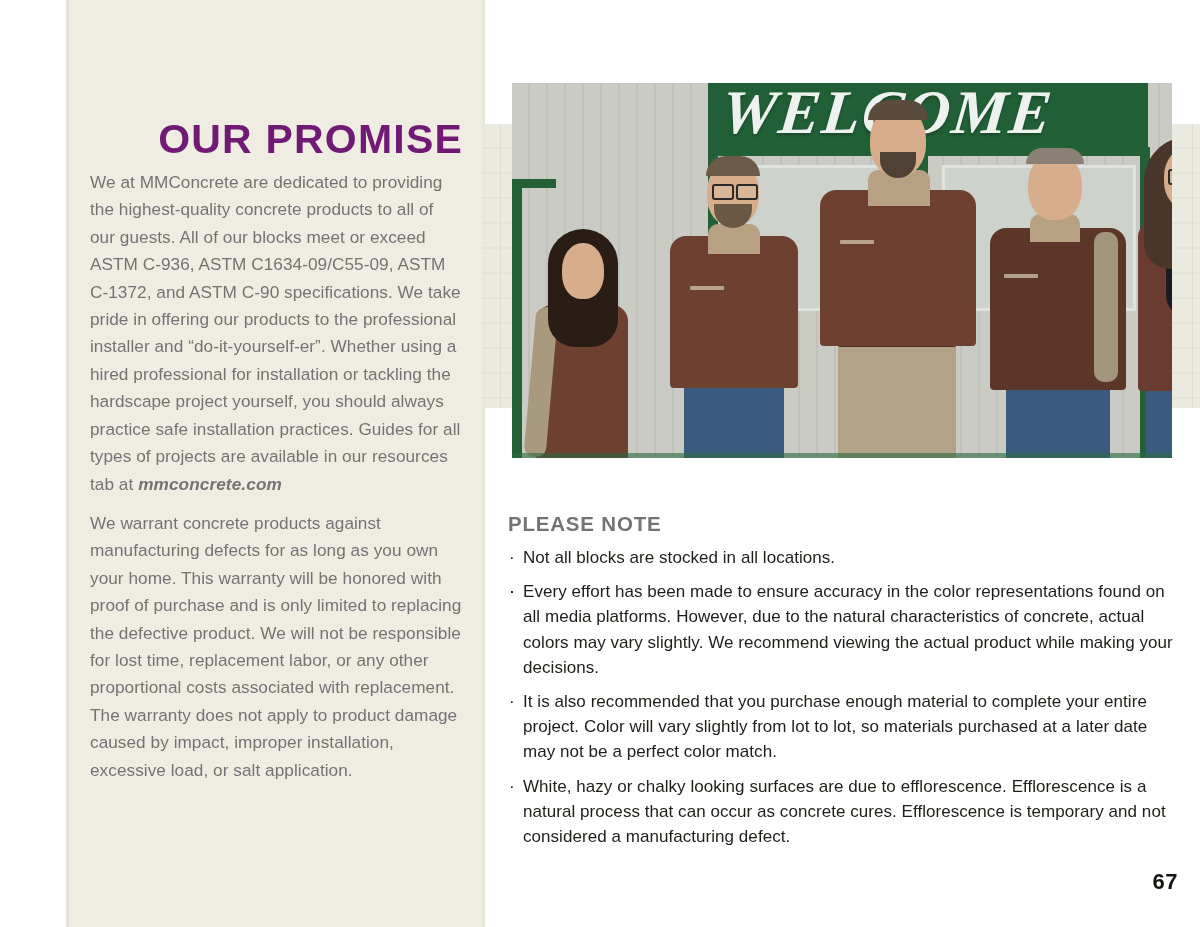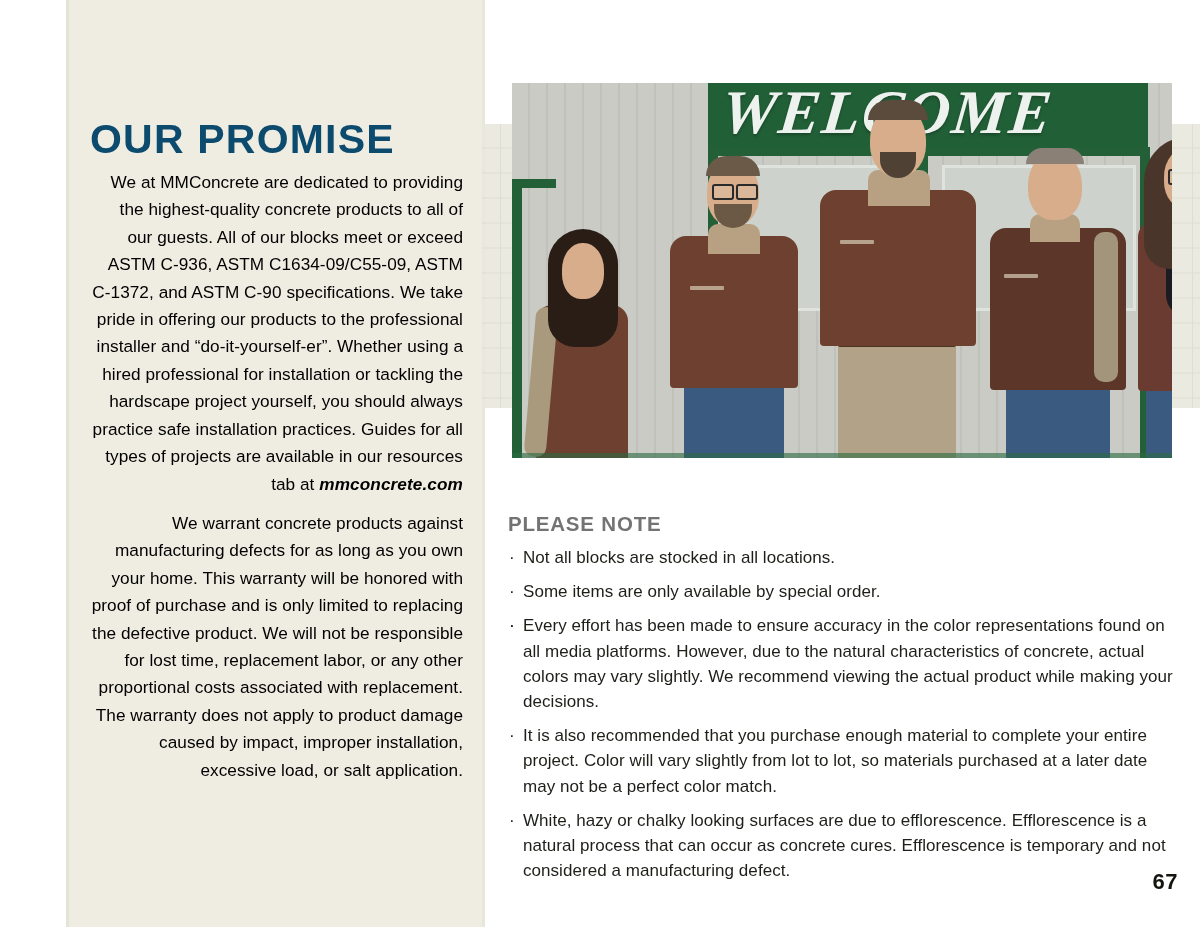--- a/index.html
+++ b/index.html
@@ -52,31 +52,31 @@
     position: absolute;
     left: 24px;
     right: 22px;
     top: 118px;
   }
 
   .promise-title {
     font-size: 41px;
     font-weight: bold;
     letter-spacing: 1.2px;
-    color: #0c4a6e;
-    text-align: left;
+    color: #701a75;
+    text-align: right;
     margin: 0 0 8px 0;
     line-height: 1.05;
   }
 
   .promise-body {
     font-size: 17.2px;
     line-height: 27.4px;
-    color: #000000;
-    text-align: right;
+    color: #737373;
+    text-align: left;
     margin: 0;
     letter-spacing: 0.05px;
   }
   .promise-body + .promise-body {
     margin-top: 12px;
   }
   .site-link {
     font-weight: bold;
     font-style: italic;
     letter-spacing: 0.1px;
@@ -375,21 +375,20 @@
 
   <div class="notes">
     <h2 class="notes-title">PLEASE NOTE</h2>
     <ul class="note-list">
       <li class="note-item">
         <span class="dot">·</span>
         <span>Not all blocks are stocked in all locations.</span>
       </li>
       <li class="note-item">
         <span class="dot">·</span>
-        <span>Some items are only available by special order.</span>
       </li>
       <li class="note-item">
         <span class="dot">·</span>
       </li>
       <li class="note-item">
         <span class="dot">·</span>
         <span>Every effort has been made to ensure accuracy in the color representations found on all media platforms. However, due to the natural characteristics of concrete, actual colors may vary slightly. We recommend viewing the actual product while making your decisions.</span>
       </li>
       <li class="note-item">
         <span class="dot">·</span>

